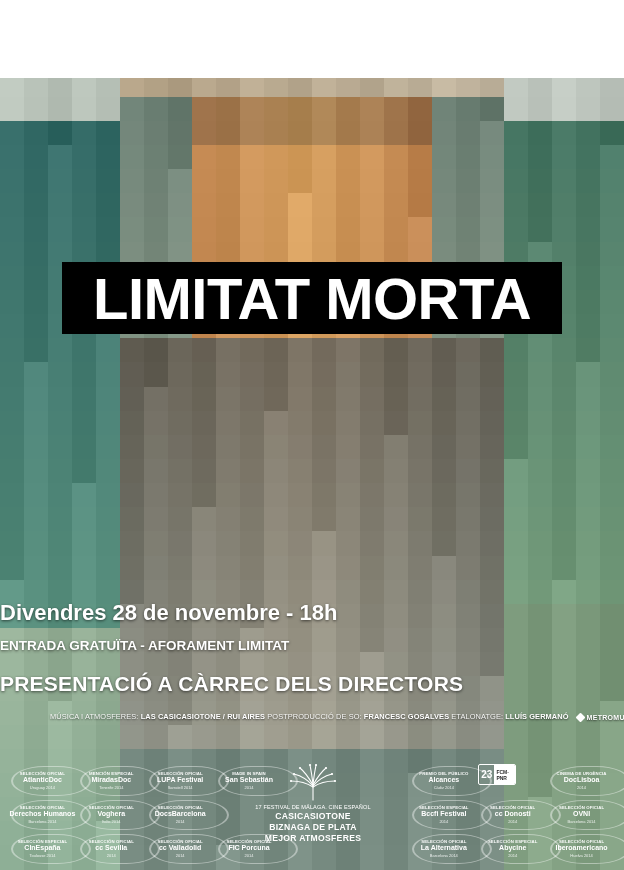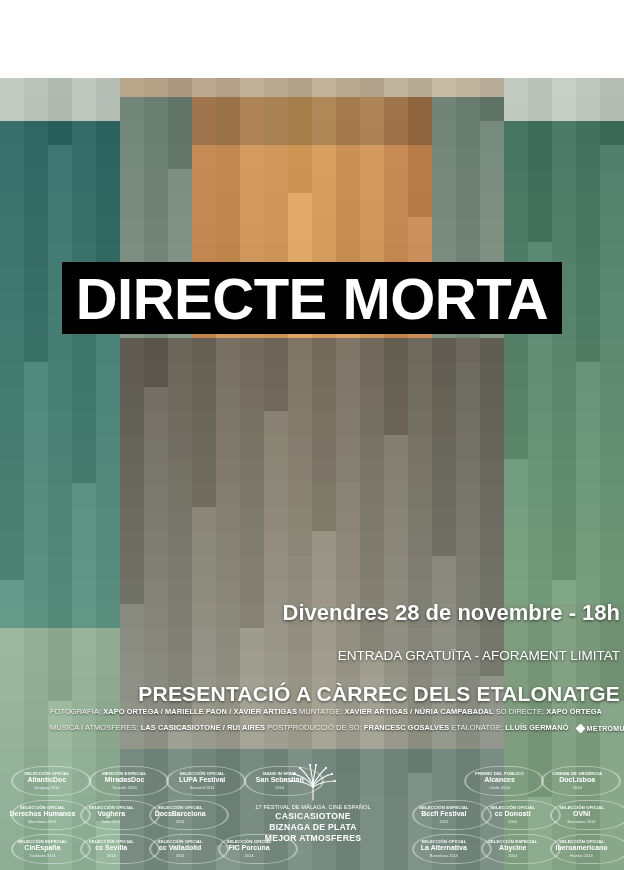--- a/index.html
+++ b/index.html
@@ -53,31 +53,31 @@
     z-index:7;
   }
   .subtitle{
     position:absolute;left:0;right:0;top:358px;text-align:center;
     font-size:25px;font-weight:bold;color:#ffffff;line-height:32px;
     text-shadow:0 1px 3px rgba(0,0,0,.55);
     z-index:6;
   }
 
   
-  .info{position:absolute;left:0;right:4px;top:600px;text-align:right;z-index:6;}
+  .info{position:absolute;left:0;right:10px;top:600px;text-align:left;z-index:6;}
   .date{
     font-size:22px;font-weight:bold;color:#ffffff;
     text-shadow:0 1px 3px rgba(0,0,0,.6);
   }
   .place{
     font-size:13.5px;color:#ffffff;margin-top:6px;
     text-shadow:0 1px 3px rgba(0,0,0,.6);
   }
   .free{
-    font-size:13.5px;font-weight:normal;color:#ffffff;margin-top:22px;
+    font-size:13.5px;font-weight:bold;color:#ffffff;margin-top:12px;
     text-shadow:0 1px 3px rgba(0,0,0,.6);
   }
   .presentation{
     font-size:21px;font-weight:bold;color:#ffffff;margin-top:19px;
     letter-spacing:.2px;
     text-shadow:0 1px 3px rgba(0,0,0,.6);
   }
 
   
   .credits{
@@ -1165,32 +1165,31 @@
     </div>
 
   <div class="header"></div>
   <div class="org-line">
     <span>ORGANITZA:</span>
     <span class="org-name">ATENEU LLIBERTARI ALOMÀ</span>
   </div>
   <div class="org-url">ateneutgn.ourproject.org</div>
 
   <div class="titleband"></div>
-  <div class="title2">DIRECTE MORTA</div>
+  <div class="title2">LIMITAT MORTA</div>
   <div class="subtitle">
   </div>
 
   <div class="info">
     <div class="date">Divendres 28 de novembre - 18h</div>
     <div class="free">ENTRADA GRATUÏTA - AFORAMENT LIMITAT</div>
-    <div class="presentation">PRESENTACIÓ A CÀRREC DELS ETALONATGE</div>
+    <div class="presentation">PRESENTACIÓ A CÀRREC DELS DIRECTORS</div>
   </div>
 
   <div class="credits">
-    <div class="line" id="cr2"><span class="lbl">FOTOGRAFIA: </span><span class="nm">XAPO ORTEGA / MARIELLE PAON / XAVIER ARTIGAS</span><span class="lbl"> </span><span class="lbl">MUNTATGE: </span><span class="nm">XAVIER ARTIGAS / NÚRIA CAMPABADAL</span><span class="lbl"> </span><span class="lbl">SO DIRECTE: </span><span class="nm">XAPO ORTEGA</span></div>
     <div class="line last" id="cr3"><span class="lbl">MÚSICA I ATMOSFERES: </span><span class="nm">LAS CASICASIOTONE / RUI AIRES</span><span class="lbl"> </span><span class="lbl">POSTPRODUCCIÓ DE SO: </span><span class="nm">FRANCESC GOSALVES</span><span class="lbl"> </span><span class="lbl">ETALONATGE: </span><span class="nm">LLUÍS GERMANÓ</span><span class="mastermuster"><span class="mm-dot"></span>METROMUSTER</span></div>
   </div>
 
   <div class="laurels">
     <div class="lgrid" id="lgrid">
         <div class="lrow">
           <div class="laurel">
             <div class="lw"></div>
             <div class="l1">SELECCIÓN OFICIAL</div>
             <div class="l2">AtlanticDoc</div>
@@ -1213,20 +1212,26 @@
             <div class="l1">MADE IN SPAIN</div>
             <div class="l2">San Sebastián</div>
             <div class="l3">2014</div>
           </div>
           <div class="lspacer" style="width:150px"></div>
           <div class="laurel">
             <div class="lw"></div>
             <div class="l1">PREMIO DEL PÚBLICO</div>
             <div class="l2">Alcances</div>
             <div class="l3">Cádiz 2014</div>
+          </div>
+          <div class="badgewrap">
+            <div class="badge23">
+              <span class="b-num">23</span>
+              <span class="b-txt">FCM-PNR</span>
+            </div>
           </div>
           <div class="laurel">
             <div class="lw"></div>
             <div class="l1">CINEMA DE URGÈNCIA</div>
             <div class="l2">DocLisboa</div>
             <div class="l3">2014</div>
           </div>
         </div>
         <div class="lrow">
           <div class="laurel">

